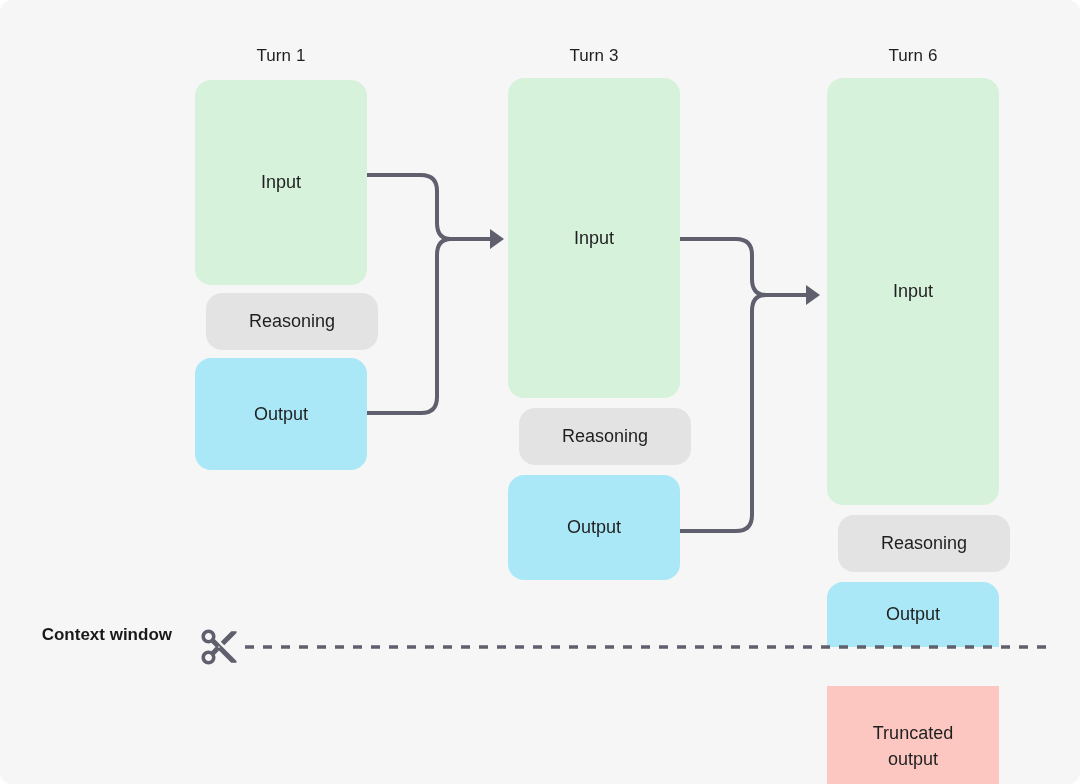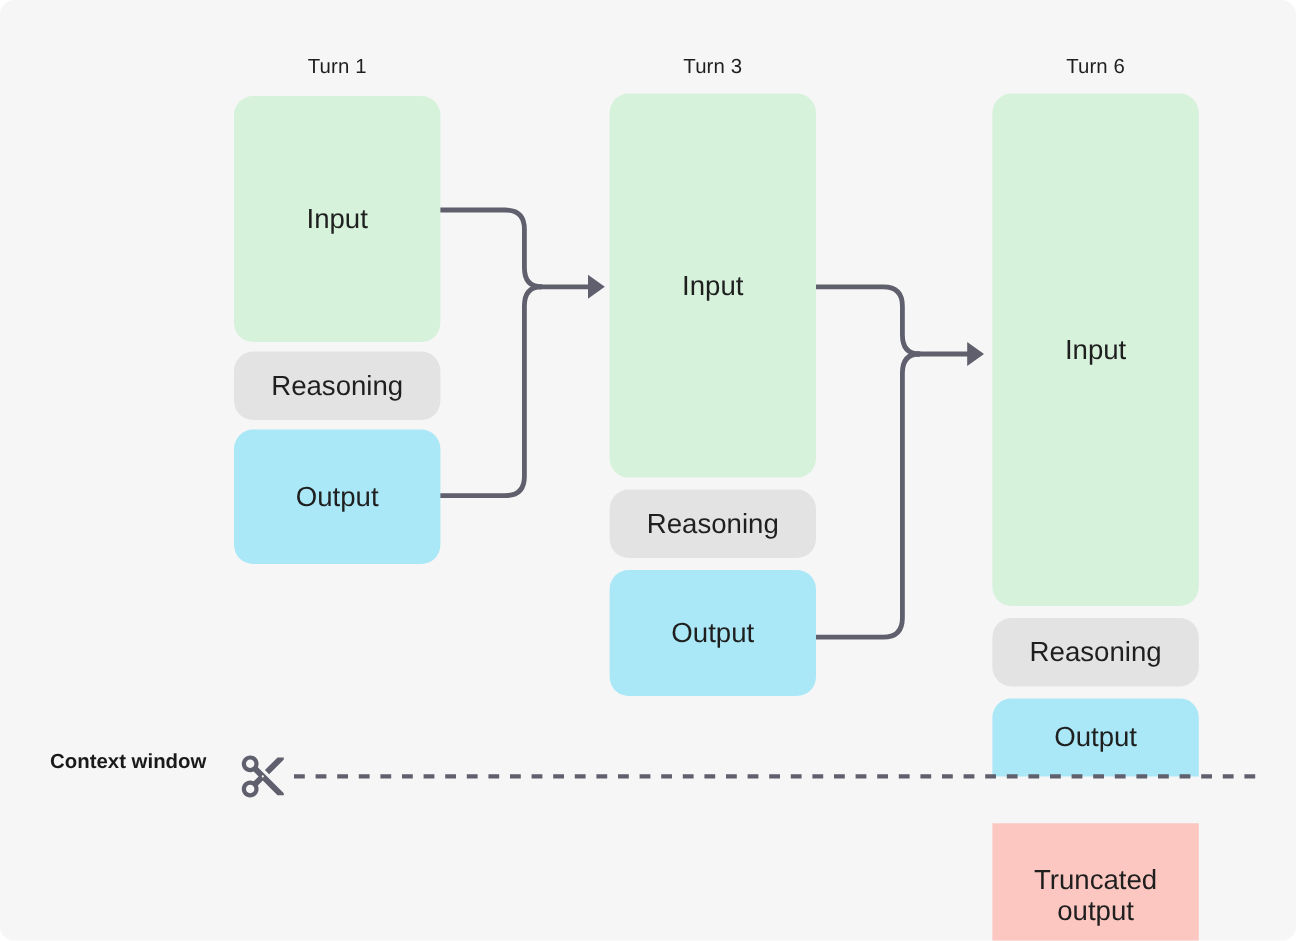--- a/index.html
+++ b/index.html
@@ -26,26 +26,26 @@
     color: var(--text, #1f1f1f);
     letter-spacing: 0.1px;
   }
   .box {
     position: absolute;
     width: 172px;
     border-radius: 16px;
     display: flex;
     align-items: center;
     justify-content: center;
-    font-size: 23px;
+    font-size: 18px;
     color: var(--text, #1f1f1f);
     text-align: center;
   }
   .box.input    { background: var(--input, #d6f2db); }
-  .box.reasoning{ background: var(--reasoning, #e3e3e3); }
+  .box.reasoning{ background: var(--reasoning, #e3e3e3); margin-left: 11px; }
   .box.output   { background: var(--output, #aae8f8); }
   .box.truncated{ background: var(--truncated, #fcc7c1); }
   .box.output-cut { border-radius: 16px 16px 0 0; }
   .box.truncated  { border-radius: 0 0 16px 16px; }
   .box .lbl { pointer-events: none; }
   .box.truncated .lbl { max-width: 110px; line-height: 26px; }
 
   
   .col1 { left: 195px; }
   .col2 { left: 508px; }

